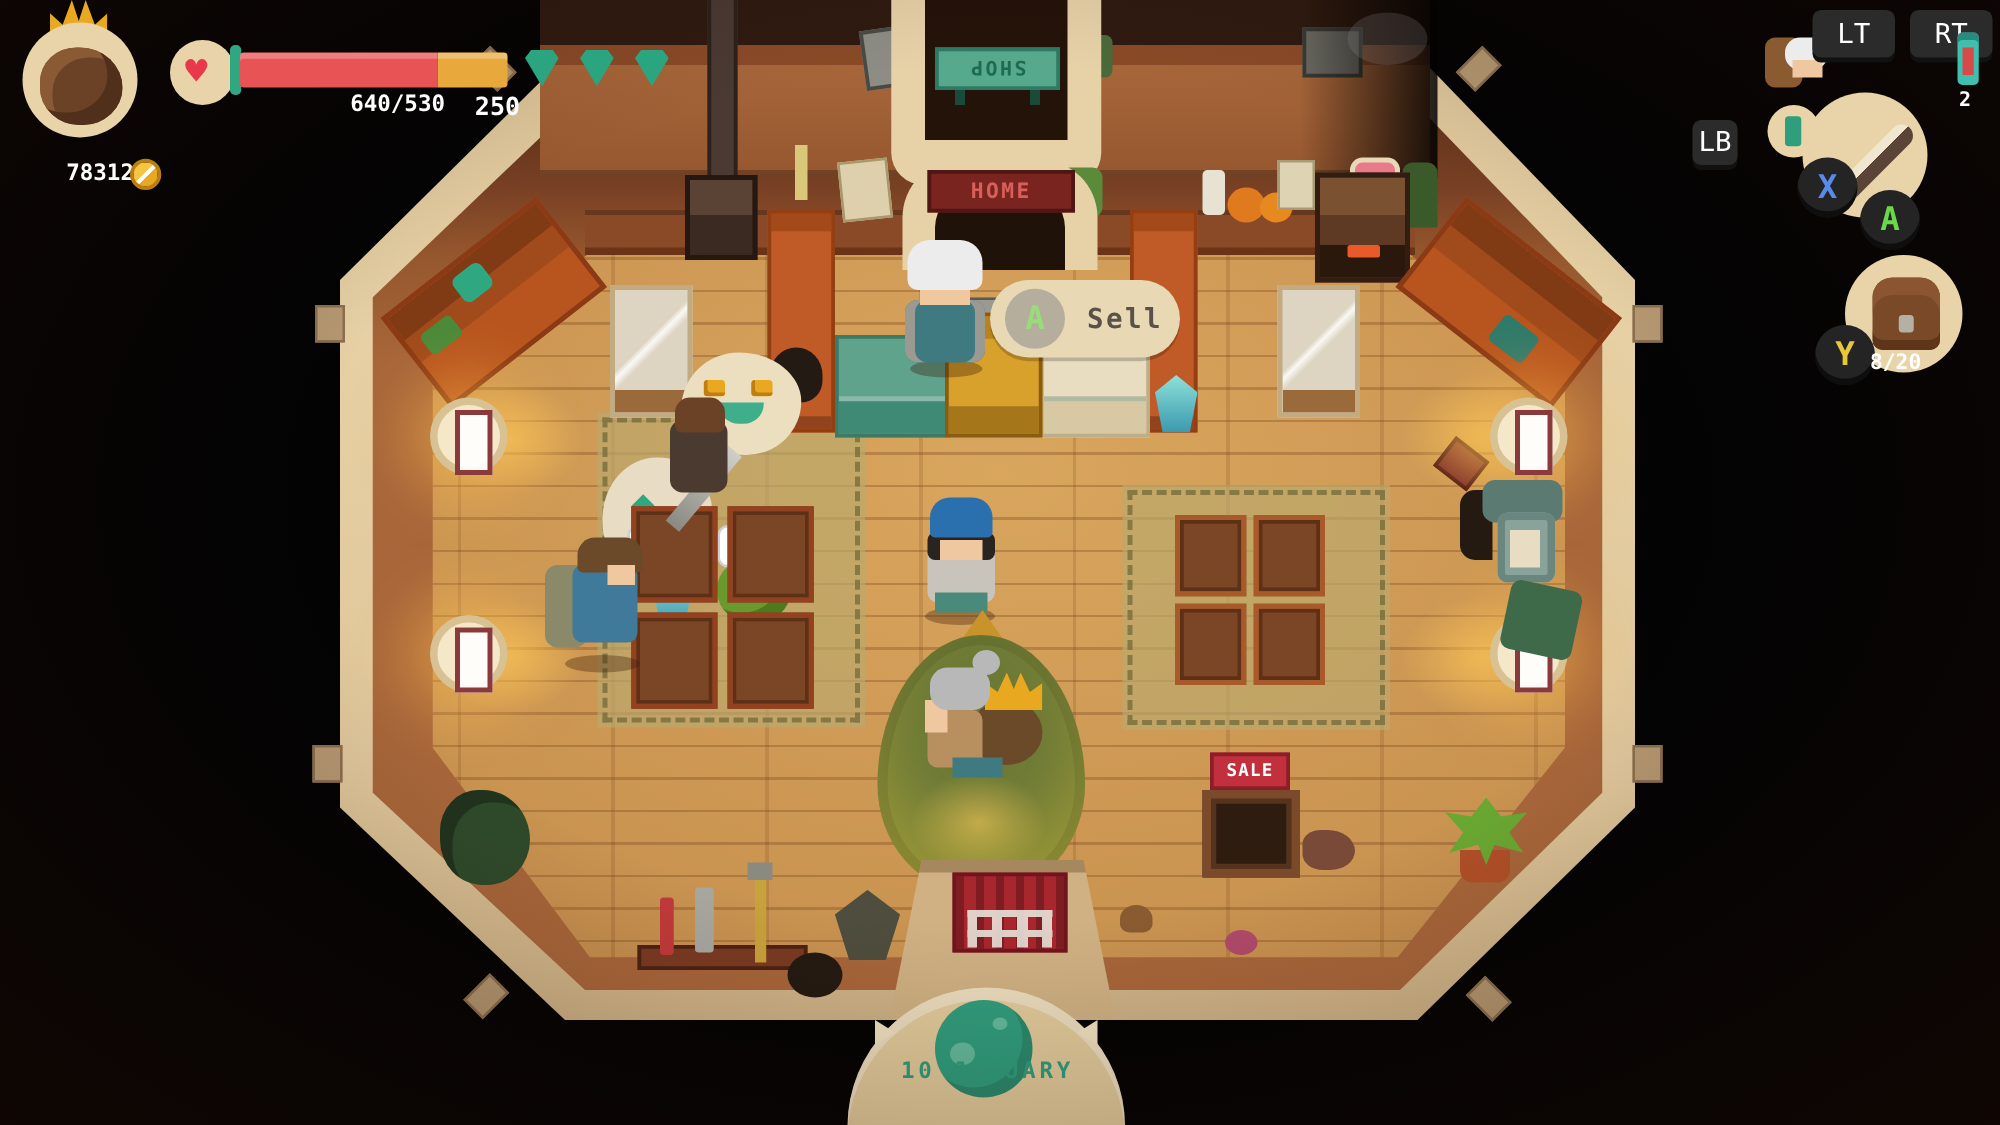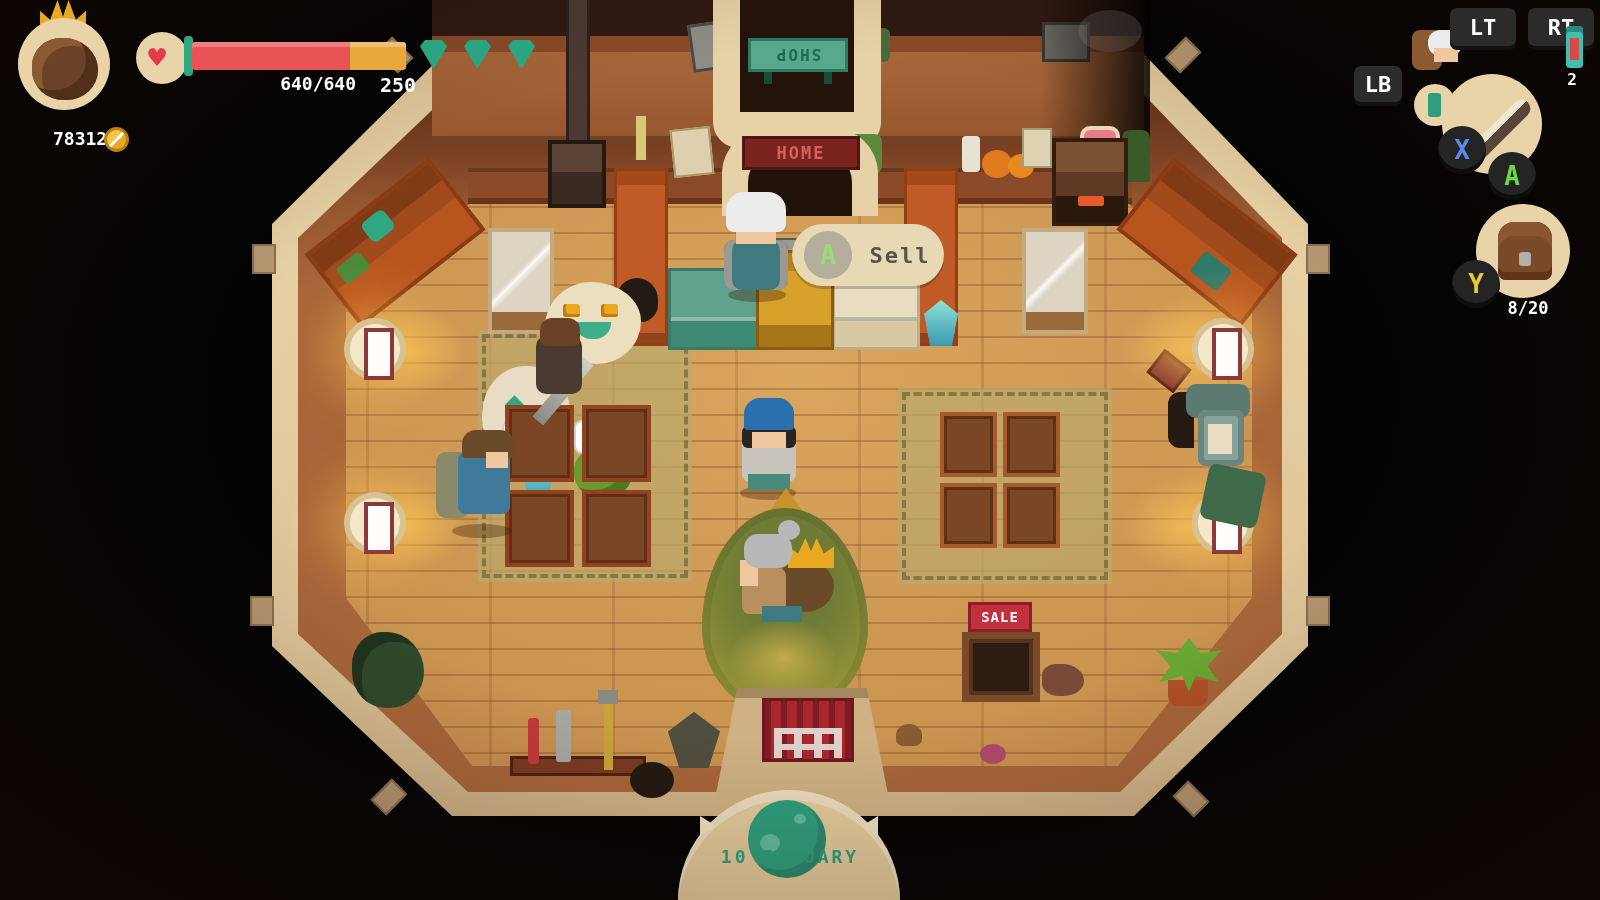--- a/index.html
+++ b/index.html
@@ -116,21 +116,21 @@
   
   .hud-circle { border-radius:50%; background:#e8d4a8; }
   .crown { background:#e8a81f; clip-path:polygon(0 100%,0 28%,22% 52%,38% 0,50% 44%,62% 0,78% 52%,100% 28%,100% 100%); }
   .coin { border-radius:50%; background:linear-gradient(135deg,#f5c543 0 44%, #fff 46% 56%, #e8a81f 58%); border:3px solid #b97f14; }
   .hbar-red { left:192px; top:42px; width:158px; height:28px; background:#e85456; border-radius:3px 0 0 3px; box-shadow: inset 0 5px 0 rgba(255,255,255,.25); }
   .hbar-amber { left:350px; top:42px; width:56px; height:28px; background:#e9a83b; border-radius:0 3px 3px 0; box-shadow: inset 0 5px 0 rgba(255,255,255,.28); }
   .hbar-cap { left:184px; top:36px; width:9px; height:40px; background:#2fa882; border-radius:4px; }
   .gem { width:27px; height:29px; background:#2ba57f;
     clip-path:polygon(18% 0,82% 0,100% 22%,50% 100%,0 22%); }
   .keycap { background:#2b2b2b; border-radius:7px; color:#fff; display:flex; align-items:center; justify-content:center;
-    font-size:22px; font-weight:bold; box-shadow:0 4px 0 #111; }
+    font-size:22px; font-weight:normal; box-shadow:0 4px 0 #111; }
   .facebtn { border-radius:50%; background:#242424; display:flex; align-items:center; justify-content:center;
     font-weight:bold; box-shadow: inset 0 -5px 0 rgba(0,0,0,.6); }
   .potion { left:1566px; top:26px; width:17px; height:42px; background:#3fbfae; border-radius:4px; box-shadow:inset 0 6px 0 #2a8a7e; }
   .potion::before { content:""; position:absolute; left:4px; top:12px; width:9px; height:22px; background:#d84a4a; }
   .sword-blade { left:1468px; top:118px; width:70px; height:18px; transform:rotate(-45deg);
     background:linear-gradient(180deg,#efe7d2 0 40%, #5a4438 40%); border-radius:0 9px 9px 0; }
   .sword-hilt { left:1452px; top:134px; width:12px; height:20px; transform:rotate(-45deg); background:#9a4a8a; }
   .sword-guard { left:1458px; top:130px; width:16px; height:10px; transform:rotate(45deg); background:#d8a12c; }
   .amulet { left:1414px; top:84px; width:42px; height:42px; }
   .amulet-bar { position:absolute; left:14px; top:9px; width:13px; height:24px; background:#2f9e7d; border-radius:3px; }
@@ -336,55 +336,55 @@
   <div class="abs vignette"></div>
 
   <div class="abs crown" style="left:40px;top:0;width:46px;height:38px"></div>
   <div class="abs hud-circle" style="left:18px;top:18px;width:92px;height:92px"></div>
   <div class="abs" style="left:32px;top:38px;width:66px;height:62px;background:#6b4226;border-radius:46% 54% 50% 50%;box-shadow:inset -12px -10px 0 #50301a, inset 10px 8px 0 #8a5a34"></div>
   <div class="abs hud-circle" style="left:136px;top:32px;width:52px;height:52px"></div>
   <div class="abs px" style="left:148px;top:40px;font-size:30px;color:#e8394a">♥</div>
   <div class="abs hbar-cap"></div>
   <div class="abs hbar-red"></div>
   <div class="abs hbar-amber"></div>
-  <div class="abs px" style="left:250px;top:73px;width:106px;text-align:right;font-size:18px">640/640</div>
+  <div class="abs px" style="left:250px;top:73px;width:106px;text-align:right;font-size:18px">640/530</div>
   <div class="abs px" style="left:372px;top:73px;width:44px;text-align:right;font-size:20px">250</div>
   <div class="abs gem" style="left:420px;top:40px"></div>
   <div class="abs gem" style="left:464px;top:40px"></div>
   <div class="abs gem" style="left:508px;top:40px"></div>
   <div class="abs px" style="left:30px;top:128px;width:88px;text-align:right;font-size:18px">783127</div>
   <div class="abs coin" style="left:104px;top:127px;width:25px;height:25px"></div>
 
   <div class="abs" style="left:1412px;top:30px;width:30px;height:40px;background:#8a5a30;border-radius:8px"></div>
   <div class="abs" style="left:1428px;top:30px;width:34px;height:26px;background:#ececec;border-radius:12px"></div>
   <div class="abs" style="left:1434px;top:48px;width:24px;height:14px;background:#f0c8a0"></div>
   <div class="abs keycap" style="left:1450px;top:8px;width:66px;height:38px">
       <span>LT</span>
     </div>
   <div class="abs keycap" style="left:1528px;top:8px;width:66px;height:38px">
       <span>RT</span>
     </div>
   <div class="abs potion"></div>
   <div class="abs px" style="left:1560px;top:70px;width:24px;text-align:center;font-size:16px">2</div>
-  <div class="abs keycap" style="left:1354px;top:66px;width:48px;height:36px">
+  <div class="abs keycap" style="left:1354px;top:96px;width:36px;height:36px">
       <span>LB</span>
     </div>
   <div class="abs hud-circle amulet">
       <div class="amulet-bar"></div>
     </div>
   <div class="abs hud-circle" style="left:1442px;top:74px;width:100px;height:100px"></div>
   <div class="abs sword-blade"></div>
   <div class="abs sword-guard"></div>
   <div class="abs sword-hilt"></div>
   <div class="abs facebtn" style="left:1438px;top:126px;width:48px;height:48px;color:#5a8ae8;font-size:26px">
       <span>X</span>
     </div>
   <div class="abs facebtn" style="left:1488px;top:152px;width:48px;height:48px;color:#6ad84a;font-size:26px">
       <span>A</span>
     </div>
   <div class="abs hud-circle" style="left:1476px;top:204px;width:94px;height:94px"></div>
   <div class="abs backpack"></div>
   <div class="abs facebtn" style="left:1452px;top:260px;width:48px;height:48px;color:#e8c83a;font-size:26px">
       <span>Y</span>
     </div>
-  <div class="abs px" style="left:1496px;top:298px;width:64px;text-align:center;font-size:17px">8/20</div>
+  <div class="abs px" style="left:1496px;top:280px;width:64px;text-align:left;font-size:17px">8/20</div>
 
 </div>
 
 </body></html>

